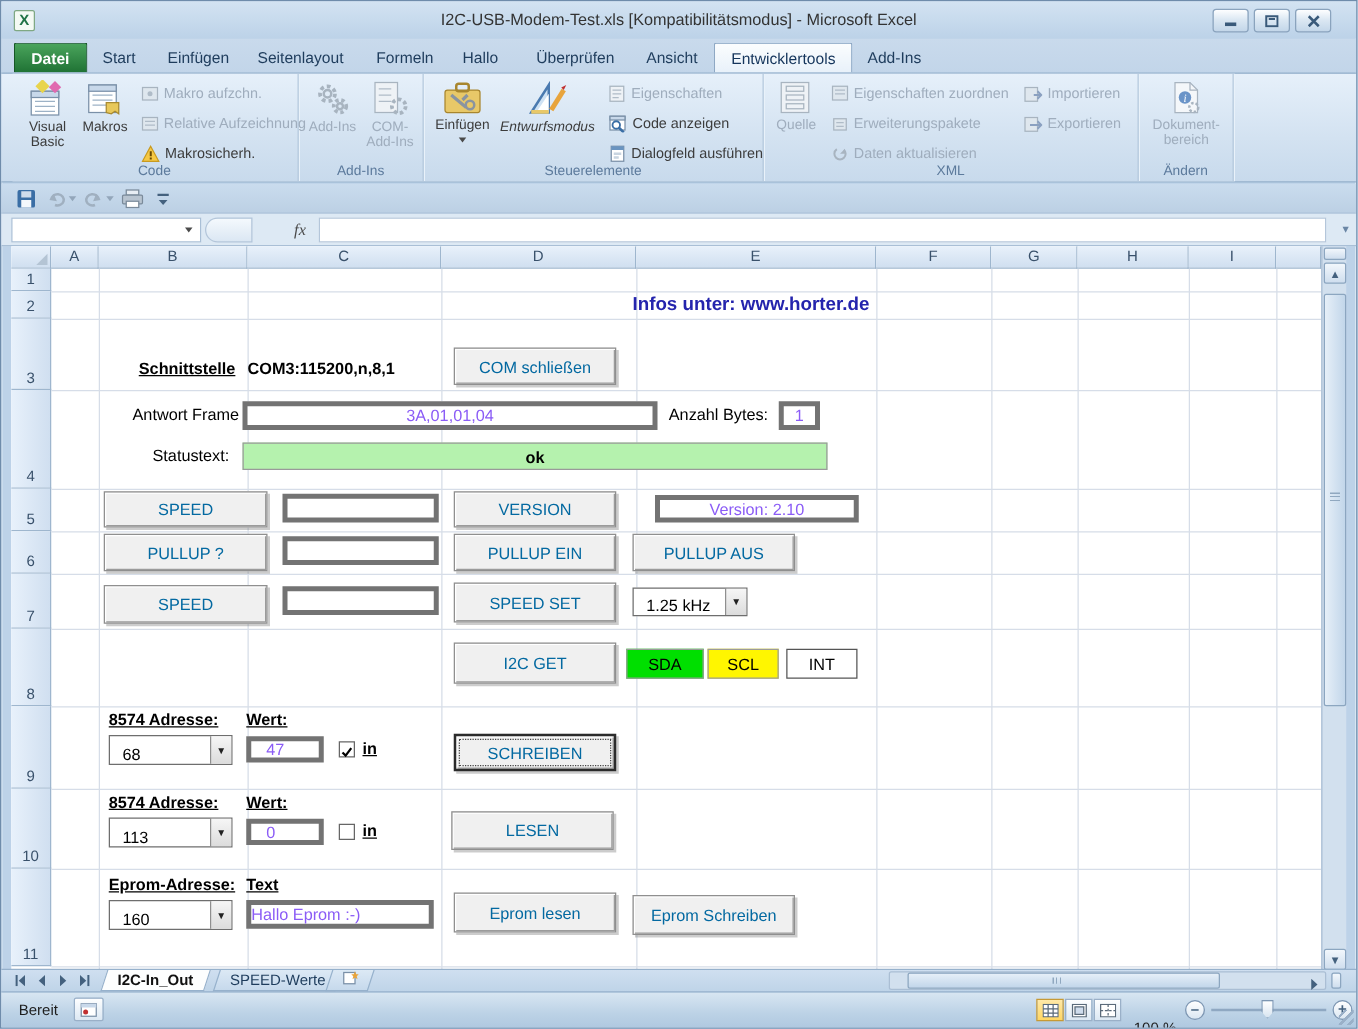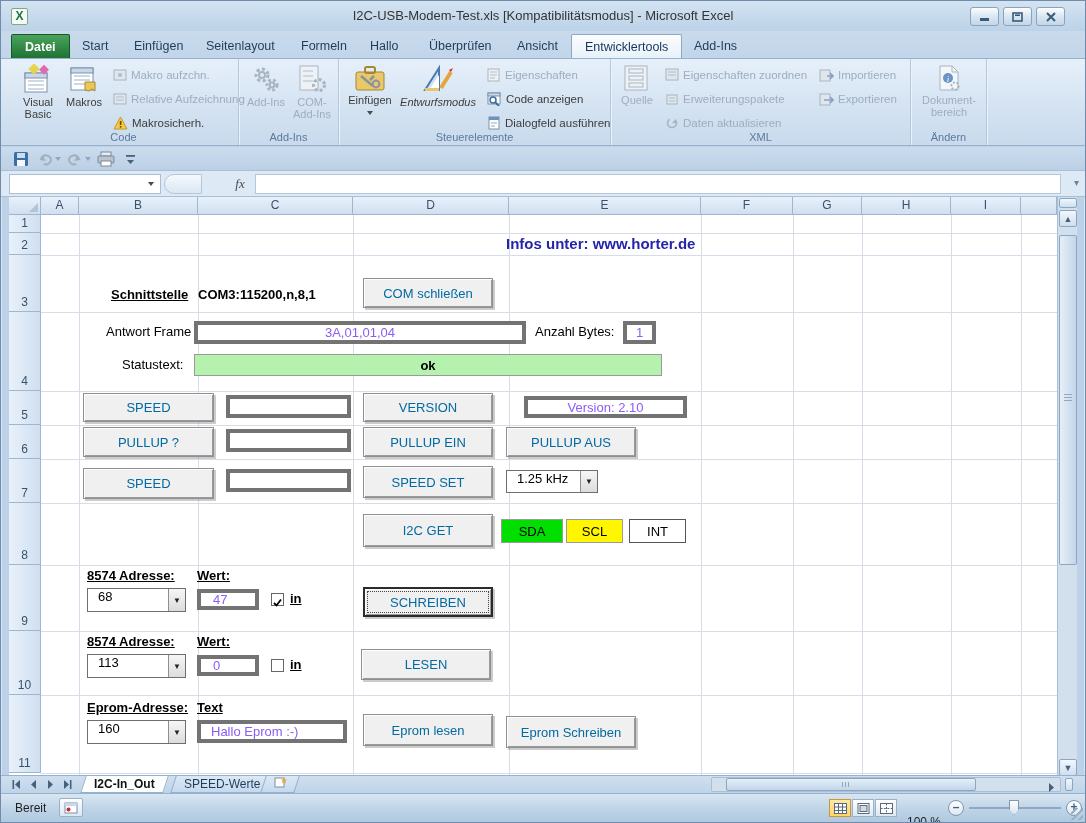--- a/index.html
+++ b/index.html
@@ -65,21 +65,21 @@
   .hline{position:absolute;left:32px;height:1px;background:#d6dde8;width:1016px;}
   .celltext{position:absolute;font-size:13px;color:#000;white-space:nowrap;}
   .b{font-weight:bold;} .u{text-decoration:underline;}
   .btn3d{position:absolute;background:#f0f0f0;border:1px solid #8f8f8f;font-size:13px;color:#0369a1;
     display:flex;align-items:center;justify-content:center;
     box-shadow:inset 1px 1px 0 #ffffff,inset -1px -1px 0 #9b9b9b,2px 2px 0 rgba(110,110,110,.35);}
   .btn3d.focused{border:2px solid #2b2b2b;outline:1px dotted #444;outline-offset:-5px;}
   .tbox{position:absolute;background:#fff;border:4px solid #737373;font-size:13px;color:#8b5cf6;
     display:flex;align-items:center;}
   .tbox.center{justify-content:center;}
-  .combo{position:absolute;background:#fff;border:1px solid #6e6e6e;font-size:13px;display:flex;align-items:flex-start;}
+  .combo{position:absolute;background:#fff;border:1px solid #6e6e6e;font-size:13px;display:flex;align-items:flex-end;}
   .combo .cval{flex:1;padding-left:10px;}
   .combo .cbtn{width:17px;align-self:stretch;background:linear-gradient(#f6f6f6,#dcdcdc);border-left:1px solid #8f8f8f;
     display:flex;align-items:center;justify-content:center;font-size:8px;color:#222;}
   .chk{position:absolute;width:13px;height:13px;background:#fff;border:1px solid #666;}
   .statusbox{position:absolute;border:1px solid #9a9a9a;display:flex;align-items:center;justify-content:center;
     font-size:13px;font-weight:bold;}
   
   #vscroll{position:absolute;right:8px;top:196px;width:20px;height:580px;background:#d2e0ee;border-left:1px solid #aabed4;}
   .sbtn{position:absolute;left:1px;width:18px;background:linear-gradient(#f2f7fc,#cfdeee);border:1px solid #8ca6c0;
     border-radius:2px;display:flex;align-items:center;justify-content:center;color:#44617e;font-size:9px;}
@@ -509,21 +509,21 @@
     <div class="chk" style="left:262px;top:462px;"></div>
     <div class="celltext b u" style="left:281px;top:460px;">in</div>
     <div class="btn3d" style="left:352px;top:452px;width:130px;height:31px;">LESEN</div>
 
     <div class="celltext b u" style="left:78px;top:503px;">Eprom-Adresse:</div>
     <div class="celltext b u" style="left:188px;top:503px;">Text</div>
     <div class="combo" style="left:78px;top:523px;width:99px;height:24px;">
       <span class="cval">160</span>
       <span class="cbtn">▼</span>
       </div>
-    <div class="tbox" style="left:188px;top:523px;width:150px;height:23px;padding-left:10px;">Hallo Eprom :-)</div>
+    <div class="tbox" style="left:188px;top:523px;width:150px;height:23px;">Hallo Eprom :-)</div>
     <div class="btn3d" style="left:354px;top:517px;width:130px;height:32px;">Eprom lesen</div>
     <div class="btn3d" style="left:497px;top:519px;width:130px;height:32px;">Eprom Schreiben</div>
   </div>
 
   <div id="vscroll">
     <div class="sbtn" style="top:1px;height:10px;"></div>
     <div class="sbtn" style="top:13px;height:17px;">▲</div>
     <div id="vthumb"></div>
     <div class="sbtn" style="bottom:1px;height:17px;">▼</div>
   </div>

